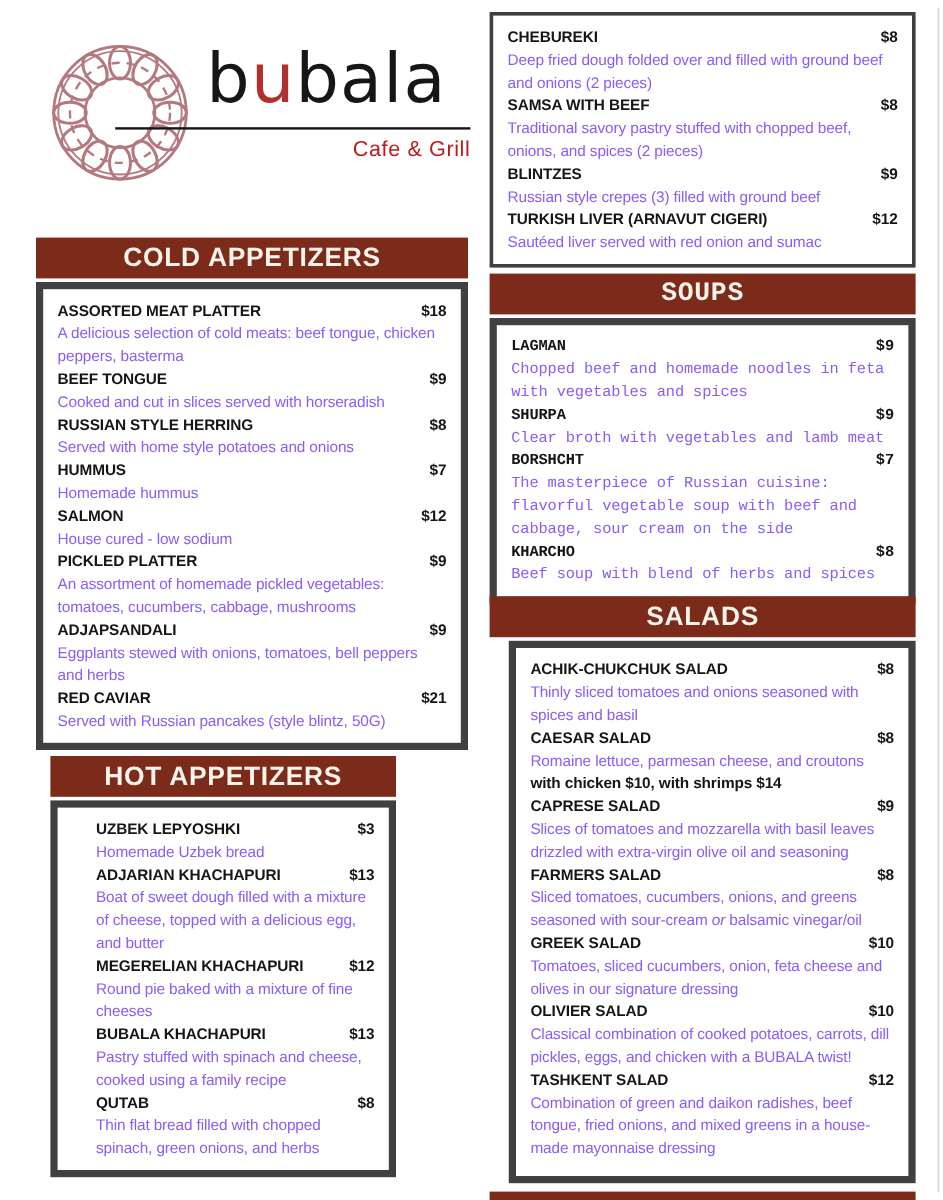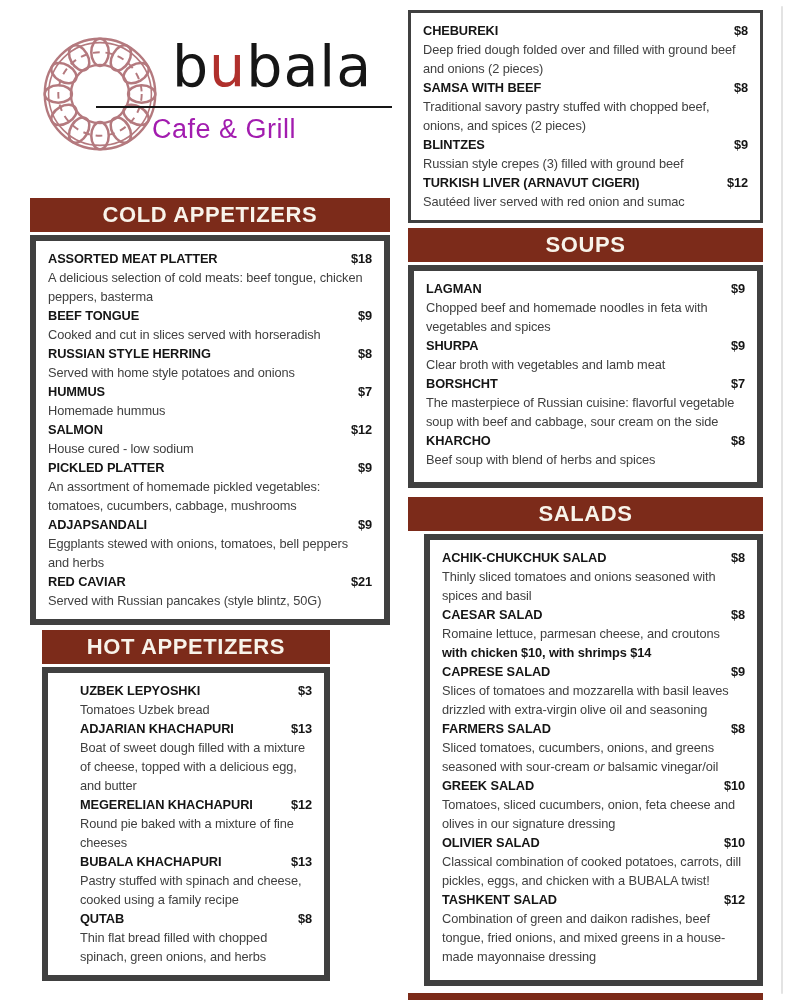--- a/index.html
+++ b/index.html
@@ -14,22 +14,22 @@
   .brand{position:absolute;left:30px;top:22px;width:360px;height:150px;}
   .logo-mark{position:absolute;left:6px;top:8px;}
   .wordmark{
     position:absolute;left:122px;top:14px;width:240px;text-align:center;
     font-family:"DejaVu Sans",sans-serif;font-size:57px;font-weight:400;
     letter-spacing:1px;color:#161616;line-height:60px;
   }
   .wordmark .accent{color:#b0302c;}
   .brand-rule{position:absolute;left:66px;top:84px;width:296px;height:2px;background:#161616;}
   .tagline{
-    position:absolute;left:122px;top:92px;width:240px;text-align:left;
-    font-size:27px;font-weight:400;color:#a21caf;letter-spacing:0.5px;
+    position:absolute;left:122px;top:92px;width:240px;text-align:right;
+    font-size:18px;font-weight:400;color:#b91c1c;letter-spacing:0.5px;
   }
 
   
   .menu-section{position:absolute;box-sizing:border-box;}
   .section-header{
     background:#7c2b1a;color:#f8f3ea;text-align:center;
     font-size:22px;font-weight:700;letter-spacing:0.6px;
     padding:4px 0 5px;line-height:25px;
   }
   .section-body{
@@ -37,36 +37,36 @@
     padding:8px 12px 9px;box-sizing:border-box;
   }
   .no-header .section-body{margin-top:0;border-width:3px;}
 
   #section-cold{left:30px;top:198px;width:360px;}
   #section-cold .section-body{min-height:373px;}
   #section-hot{left:42px;top:630px;width:288px;}
   #section-hot .section-body{min-height:289px;padding-left:32px;}
   #section-cheb{left:408px;top:10px;width:355px;}
   #section-cheb .section-body{min-height:206px;}
-  #section-soups{left:408px;top:228px;width:355px;}
+  #section-soups{left:408px;top:228px;width:355px;font-family:Liberation Mono, monospace;}
   #section-soups .section-body{min-height:223px;}
   #section-salads{left:408px;top:497px;width:355px;}
   #section-salads .section-body{min-height:452px;margin-left:16px;}
 
   .next-section-partial{
     position:absolute;left:408px;top:993px;width:355px;height:7px;background:#7c2b1a;
   }
 
   
   .item-head{
     display:flex;justify-content:space-between;align-items:baseline;
     font-weight:700;font-size:12.8px;line-height:19px;letter-spacing:-0.1px;color:#151515;
   }
   .item-price{font-weight:700;white-space:nowrap;padding-left:8px;}
-  .item-desc{font-size:12.8px;line-height:19px;letter-spacing:-0.1px;color:#404040;}
+  .item-desc{font-size:12.8px;line-height:19px;letter-spacing:-0.1px;color:#8b5cf6;}
   .item-desc .it{font-style:italic;}
   .item-note{font-size:12.8px;line-height:19px;letter-spacing:-0.1px;font-weight:700;color:#151515;}
 </style>
 </head>
 <body>
 
 <div class="page-edge"></div>
 
 <div class="brand">
   <div class="logo-mark">
@@ -161,21 +161,21 @@
 </div>
 
 <div class="menu-section" id="section-hot">
   <div class="section-header">HOT APPETIZERS</div>
   <div class="section-body">
       <div class="item">
         <div class="item-head">
           <span class="item-name">UZBEK LEPYOSHKI</span>
           <span class="item-price">$3</span>
         </div>
-        <div class="item-desc"><span>Tomatoes Uzbek bread</span></div>
+        <div class="item-desc"><span>Homemade Uzbek bread</span></div>
       </div>
       <div class="item">
         <div class="item-head">
           <span class="item-name">ADJARIAN KHACHAPURI</span>
           <span class="item-price">$13</span>
         </div>
         <div class="item-desc"><span>Boat of sweet dough filled with a mixture of cheese, topped with a delicious egg, and butter</span></div>
       </div>
       <div class="item">
         <div class="item-head">

